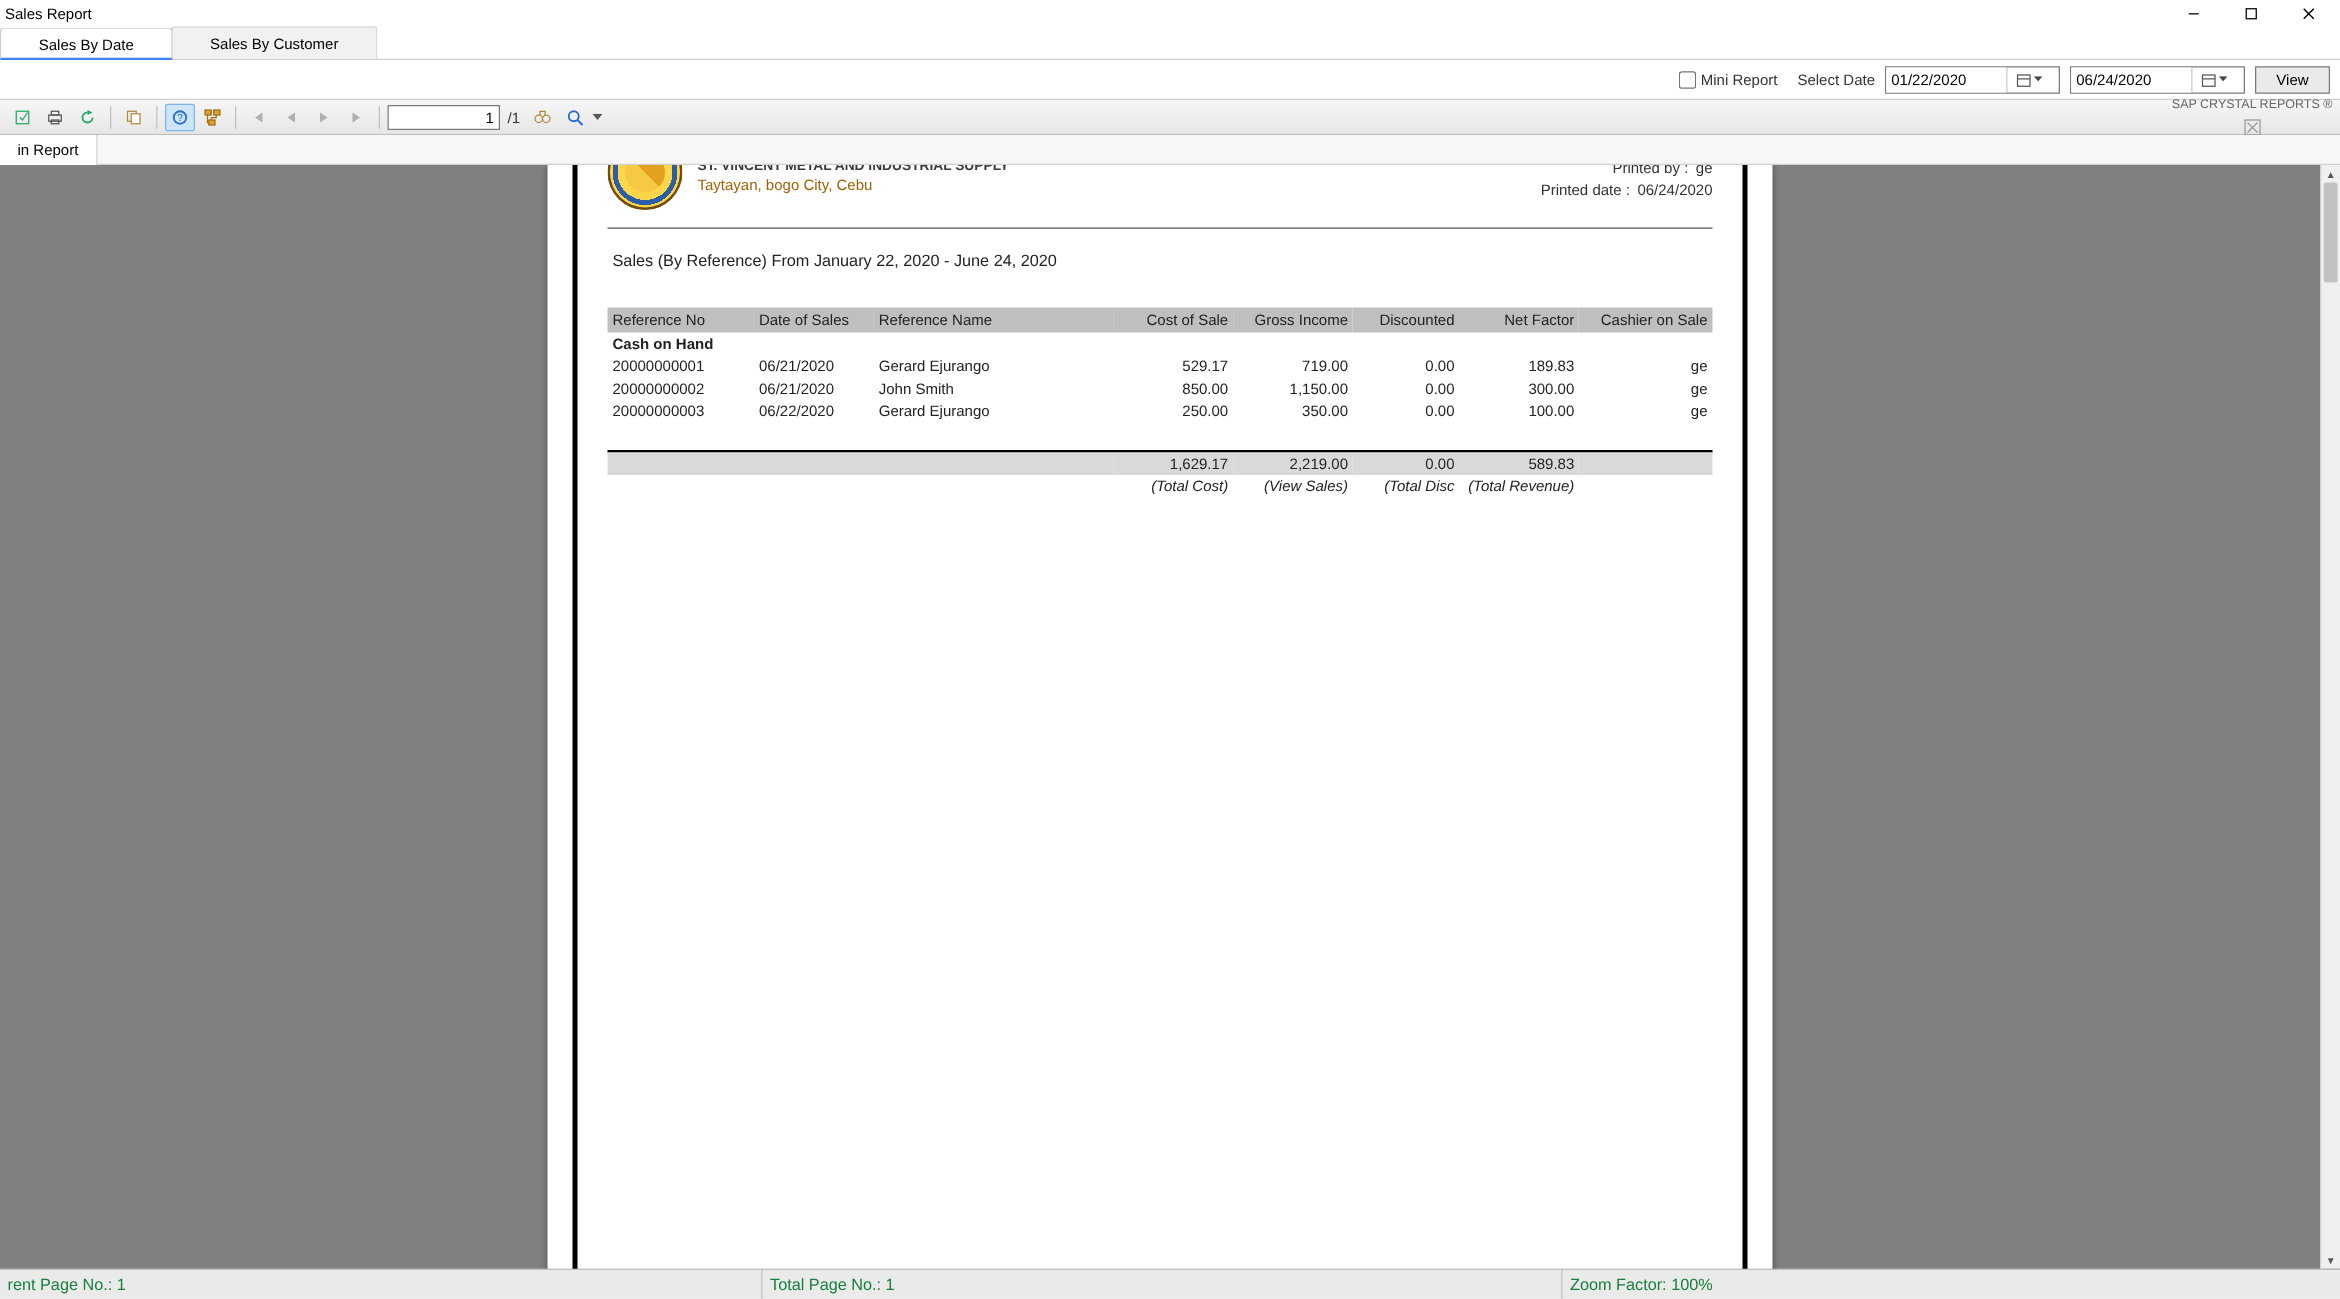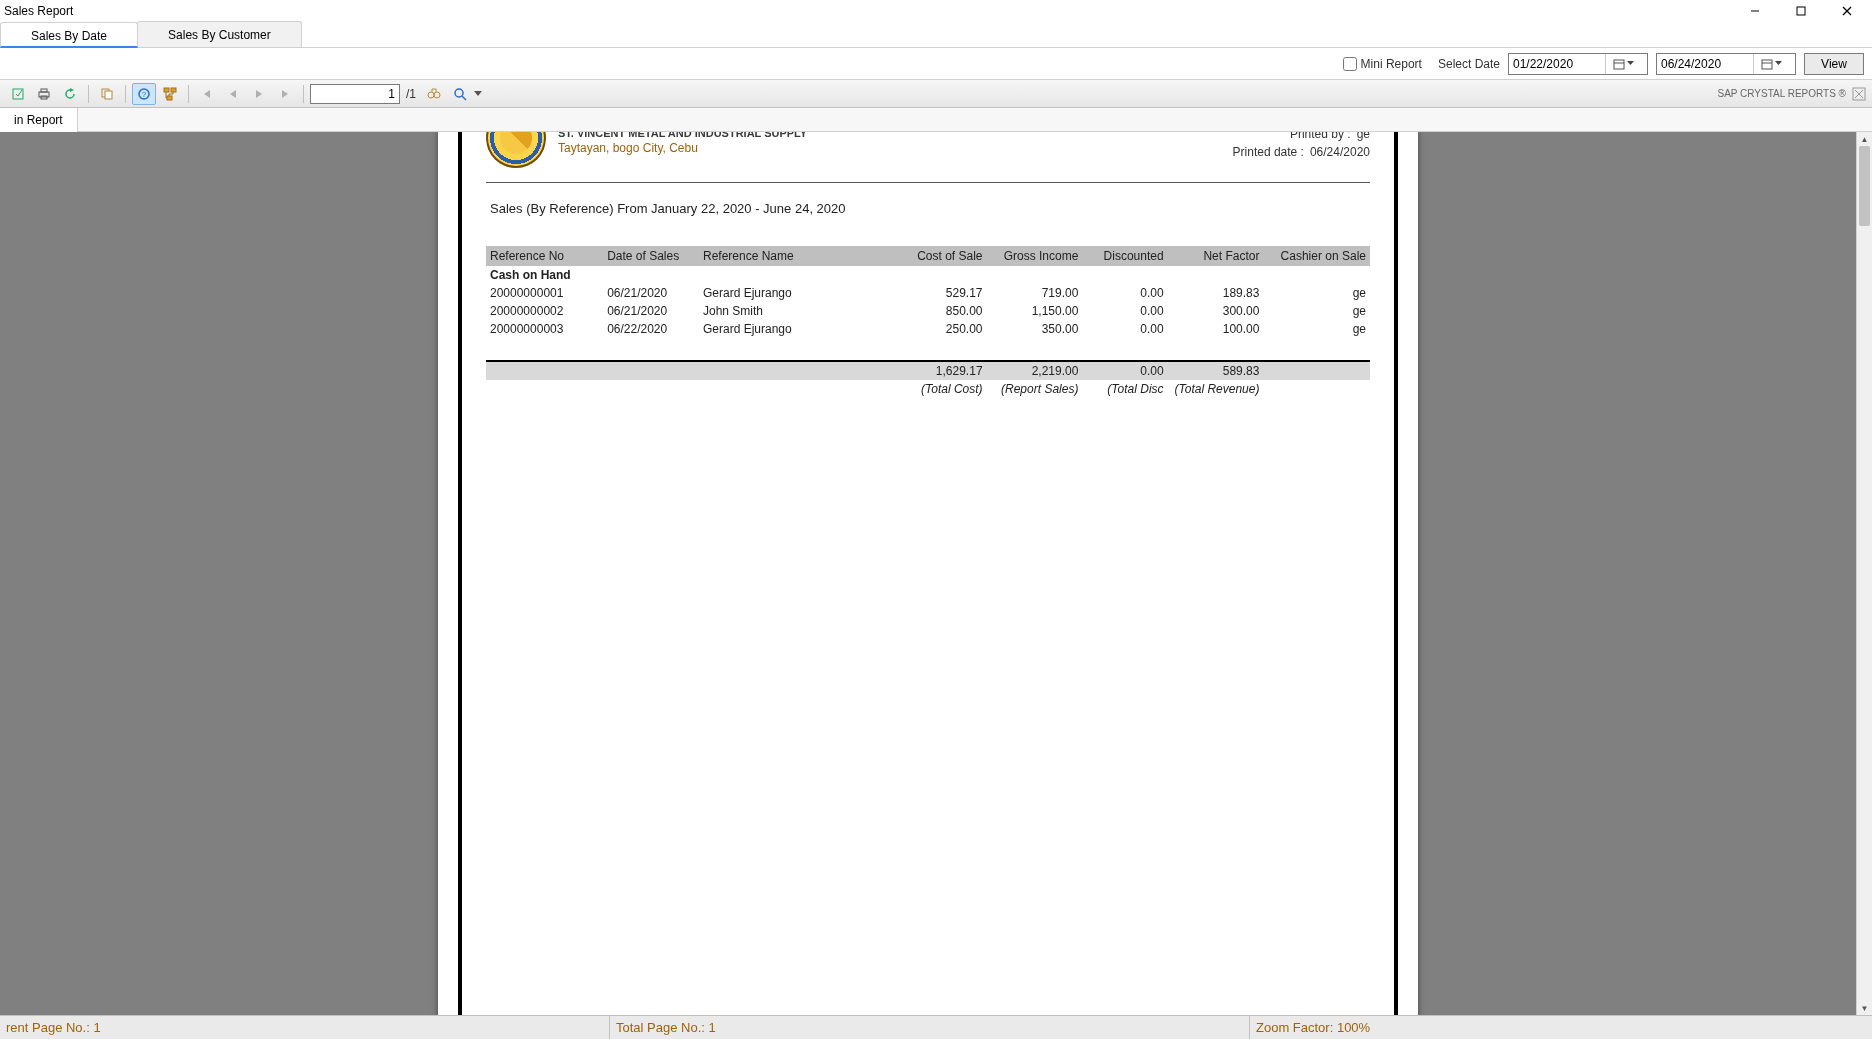--- a/index.html
+++ b/index.html
@@ -25,21 +25,21 @@
   .date-picker-btn { width:36px; height:100%; display:flex; align-items:center; justify-content:center; border-left:1px solid #ccc; cursor:pointer; gap:2px; }
   .btn-view { height:22px; width:60px; border:1px solid #7a7a7a; background:#eaeaea; font-size:12px; cursor:pointer; }
   
   .toolbar { height:28px; background:linear-gradient(#f6f6f6,#e6e6e6); border-bottom:1px solid #c0c0c0; display:flex; align-items:center; padding:0 6px; gap:2px; }
   .tbtn { width:24px; height:22px; display:flex; align-items:center; justify-content:center; cursor:pointer; border:1px solid transparent; border-radius:2px; }
   .tbtn.disabled { opacity:0.4; cursor:default; }
   .tbtn.active { background:#cde6f7; border-color:#7eb4ea; }
   .tsep { width:1px; height:18px; background:#c0c0c0; margin:0 4px; }
   .page-input { width:90px; height:20px; border:1px solid #7a7a7a; background:#fff; font-size:12px; padding:0 4px; text-align:right; }
   .page-total { font-size:12px; color:#333; padding:0 4px; }
-  .toolbar-right { margin-left:auto; display:flex; align-items:center; gap:6px; color:#666; font-size:10px; }
+  .toolbar-right { margin-left:auto; display:flex; align-items:center; gap:6px; color:#666; font-size:10px;flex-direction:column; }
   
   .subtab-strip { height:24px; background:#f7f7f7; border-bottom:1px solid #d0d0d0; display:flex; align-items:center; }
   .subtab { height:24px; line-height:24px; padding:0 14px; border-right:1px solid #d0d0d0; background:#fff; font-size:12px; cursor:pointer; }
   
   .viewer { flex:1; background:#808080; position:relative; overflow:hidden; }
   .viewer-inner { position:absolute; inset:0 16px 0 0; display:flex; justify-content:center; overflow:hidden; }
   .vscroll { position:absolute; top:0; right:0; bottom:0; width:16px; background:#f0f0f0; border-left:1px solid #d0d0d0; }
   .vscroll .thumb { position:absolute; left:2px; right:2px; top:14px; height:80px; background:#c2c2c2; border-radius:2px; }
   .vscroll .arr { position:absolute; left:0; right:0; height:14px; display:flex; align-items:center; justify-content:center; font-size:8px; color:#555; }
   .vscroll .arr.up { top:0; } .vscroll .arr.down { bottom:0; }
@@ -62,21 +62,21 @@
   .tbl { width:100%; border-collapse:collapse; table-layout:fixed; }
   .tbl thead th { background:#bfbfbf; font-weight:normal; font-size:12px; padding:3px 4px; color:#222; text-align:left; }
   .tbl thead th.r { text-align:right; }
   .section-title td { font-weight:bold; font-size:14px; padding:10px 0 4px 0; }
   .tbl tbody td { font-size:12px; padding:2px 4px; color:#222; }
   .tbl tbody td.r { text-align:right; }
   .totals-sep { border-top:2px solid #000; margin-top:22px; }
   .tot-row td { background:#d9d9d9; font-size:12px; padding:3px 4px; text-align:right; }
   .tot-labels td { font-size:11px; font-style:italic; text-align:right; padding:2px 4px; }
   
-  .statusbar { height:24px; background:#eaeaea; border-top:1px solid #c0c0c0; display:flex; align-items:center; font-size:13px; color:#a16207; }
+  .statusbar { height:24px; background:#eaeaea; border-top:1px solid #c0c0c0; display:flex; align-items:center; font-size:13px; color:#15803d; }
   .status-cell { padding:0 6px; border-right:1px solid #c0c0c0; height:100%; display:flex; align-items:center; }
 </style>
 </head>
 <body>
 
 <div class="window">
 
   <div class="titlebar">
     <div class="title">Sales Report</div>
     <div class="win-controls">
@@ -336,21 +336,21 @@
               <td colspan="3"></td>
               <td>1,629.17</td>
               <td>2,219.00</td>
               <td>0.00</td>
               <td>589.83</td>
               <td></td>
             </tr>
             <tr class="tot-labels">
               <td colspan="3"></td>
               <td>(Total Cost)</td>
-              <td>(Report Sales)</td>
+              <td>(View Sales)</td>
               <td>(Total Disc</td>
               <td>(Total Revenue)</td>
               <td></td>
             </tr>
           </tbody>
             </table>
         </div>
       </div>
     </div>
     <div class="vscroll">

